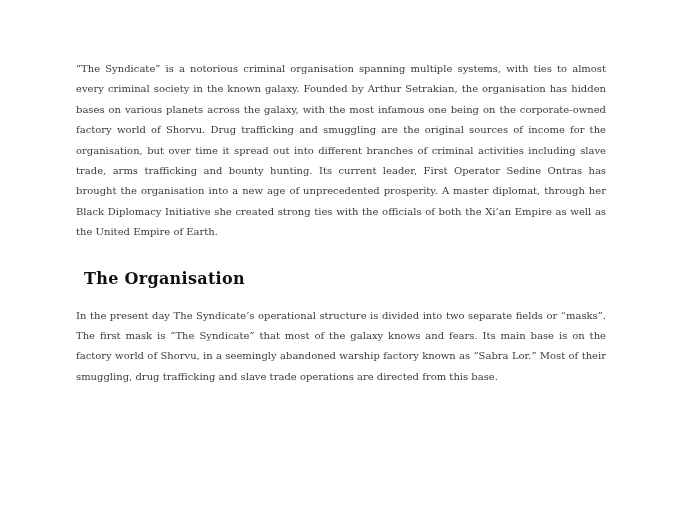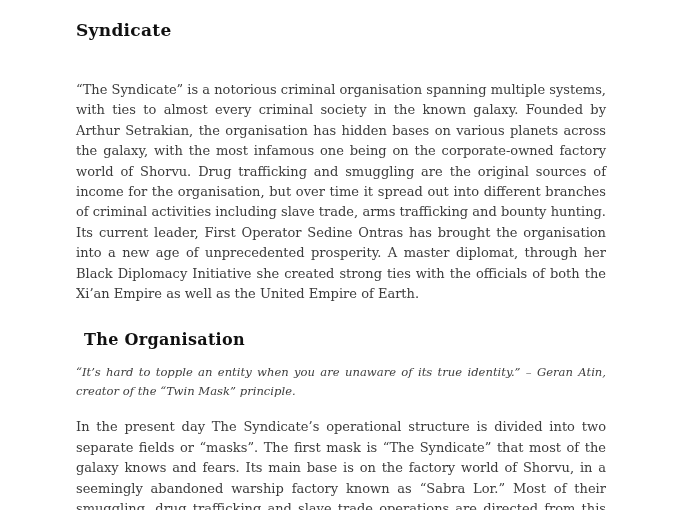--- a/index.html
+++ b/index.html
@@ -26,21 +26,21 @@
     font-family: "DejaVu Serif", "Liberation Serif", serif;
     font-weight: bold;
     font-size: 17px;
     line-height: 21px;
     color: #101010;
     letter-spacing: 0.3px;
   }
   .body-par {
     margin: 0;
     font-family: "DejaVu Serif", "Liberation Serif", serif;
-    font-size: 13px;
+    font-size: 10px;
     line-height: 20.4px;
     color: #3b3b3b;
     text-align: justify;
   }
   .intro-par {
     margin-top: 39px;
   }
   .section-heading {
     margin: 8px;
     margin-top: 26px;
@@ -63,19 +63,17 @@
   }
   .section-par {
     margin-top: 17px;
   }
 </style>
 </head>
 <body>
 
 <div class="page">
   <div class="content">
-    <h1 class="doc-title">Syndicate</h1>
     <p class="body-par intro-par">“The Syndicate” is a notorious criminal organisation spanning multiple systems, with ties to almost every criminal society in the known galaxy. Founded by Arthur Setrakian, the organisation has hidden bases on various planets across the galaxy, with the most infamous one being on the corporate-owned factory world of Shorvu. Drug trafficking and smuggling are the original sources of income for the organisation, but over time it spread out into different branches of criminal activities including slave trade, arms trafficking and bounty hunting. Its current leader, First Operator Sedine Ontras has brought the organisation into a new age of unprecedented prosperity. A master diplomat, through her Black Diplomacy Initiative she created strong ties with the officials of both the Xi’an Empire as well as the United Empire of Earth.</p>
     <h2 class="section-heading">The Organisation</h2>
-    <p class="quote-par">“It’s hard to topple an entity when you are unaware of its true identity.” – Geran Atin, creator of the “Twin Mask” principle.</p>
     <p class="body-par section-par">In the present day The Syndicate’s operational structure is divided into two separate fields or “masks”. The first mask is “The Syndicate” that most of the galaxy knows and fears. Its main base is on the factory world of Shorvu, in a seemingly abandoned warship factory known as “Sabra Lor.” Most of their smuggling, drug trafficking and slave trade operations are directed from this base.</p>
   </div>
 </div>
 
 </body></html>

